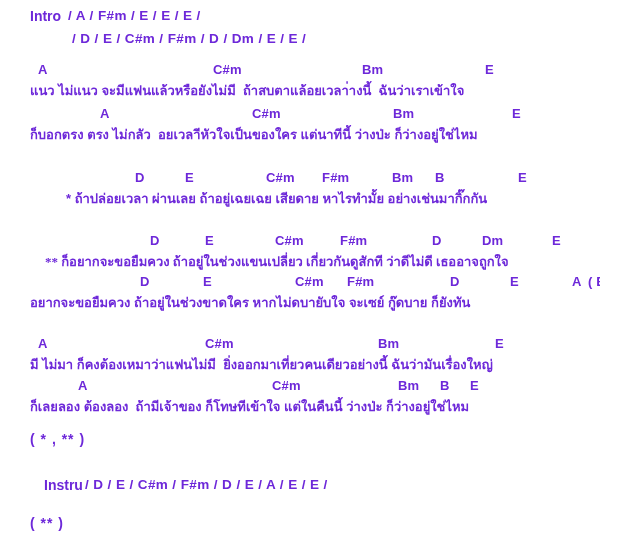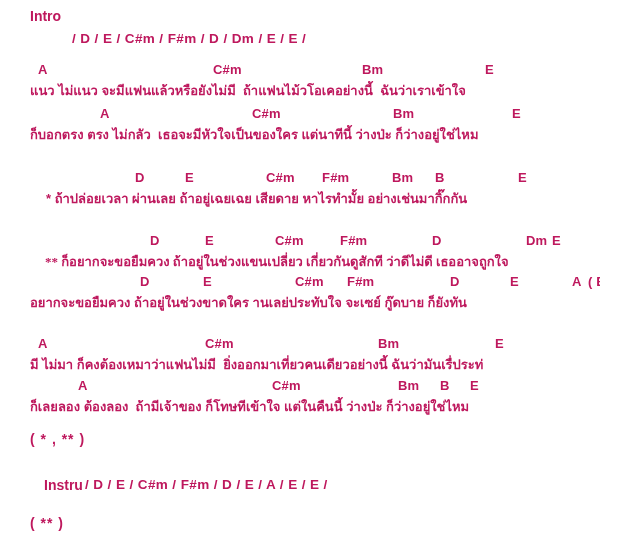--- a/index.html
+++ b/index.html
@@ -1,79 +1,80 @@
 <!DOCTYPE html>
 <html><head>
 <meta charset="utf-8">
 <style>
   html,body { margin:0; padding:0; background:#ffffff; }
   .sheet {
     position:relative;
     width:600px; height:550px;
     background:#ffffff;
-    color:#be185d;
+    color:#6d28d9;
     font-family:"Liberation Sans","DejaVu Sans",sans-serif;
     font-weight:bold;
     overflow:hidden;
   }
   .abs { position:absolute; white-space:pre; }
   .chord  { font-size:13px; letter-spacing:0.2px; }
   .lyric  { font-size:13px; }
   .label  { font-size:14px; }
   .chordrun { font-size:13.5px; letter-spacing:0.4px; }
   .note   { font-size:14px; letter-spacing:1px; }
 </style>
 </head>
 <body>
 
 <div class="sheet">
   <span class="abs label" style="left:30px; top:8px;">Intro</span>
+  <span class="abs chordrun" style="left:68px; top:8px;">/ A / F#m / E / E / E /</span>
   <span class="abs chordrun" style="left:72px; top:31px;">/ D / E / C#m / F#m / D / Dm / E / E /</span>
 
   <div>
       <span class="abs chord" style="left: 38px; top: 62px;">A</span>
       <span class="abs chord" style="left: 213px; top: 62px;">C#m</span>
       <span class="abs chord" style="left: 362px; top: 62px;">Bm</span>
       <span class="abs chord" style="left: 485px; top: 62px;">E</span>
-      <div class="abs lyric" style="left: 30px; top: 80px;">แนว ไม่แนว จะมีแฟนแล้วหรือยังไม่มี  ถ้าแฟนไม้วโอเคอย่างนี้  ฉันว่าเราเข้าใจ</div>
+      <div class="abs lyric" style="left: 30px; top: 80px;">แนว ไม่แนว จะมีแฟนแล้วหรือยังไม่มี  ถ้าสบตาแล้อยเวลา่างนี้  ฉันว่าเราเข้าใจ</div>
       <span class="abs chord" style="left: 100px; top: 106px;">A</span>
       <span class="abs chord" style="left: 252px; top: 106px;">C#m</span>
       <span class="abs chord" style="left: 393px; top: 106px;">Bm</span>
       <span class="abs chord" style="left: 512px; top: 106px;">E</span>
-      <div class="abs lyric" style="left: 30px; top: 124px;">ก็บอกตรง ตรง ไม่กลัว  เธอจะมีหัวใจเป็นของใคร แต่นาทีนี้ ว่างป่ะ ก็ว่างอยู่ใช่ไหม</div>
+      <div class="abs lyric" style="left: 30px; top: 124px;">ก็บอกตรง ตรง ไม่กลัว  อยเวลาีหัวใจเป็นของใคร แต่นาทีนี้ ว่างป่ะ ก็ว่างอยู่ใช่ไหม</div>
       <span class="abs chord" style="left: 135px; top: 170px;">D</span>
       <span class="abs chord" style="left: 185px; top: 170px;">E</span>
       <span class="abs chord" style="left: 266px; top: 170px;">C#m</span>
       <span class="abs chord" style="left: 322px; top: 170px;">F#m</span>
       <span class="abs chord" style="left: 392px; top: 170px;">Bm</span>
       <span class="abs chord" style="left: 435px; top: 170px;">B</span>
       <span class="abs chord" style="left: 518px; top: 170px;">E</span>
-      <div class="abs lyric" style="left: 46px; top: 188px;">* ถ้าปล่อยเวลา ผ่านเลย ถ้าอยู่เฉยเฉย เสียดาย หาไรทำมั้ย อย่างเช่นมากิ๊กกัน</div>
+      <div class="abs lyric" style="left: 66px; top: 188px;">* ถ้าปล่อยเวลา ผ่านเลย ถ้าอยู่เฉยเฉย เสียดาย หาไรทำมั้ย อย่างเช่นมากิ๊กกัน</div>
       <span class="abs chord" style="left: 150px; top: 233px;">D</span>
       <span class="abs chord" style="left: 205px; top: 233px;">E</span>
       <span class="abs chord" style="left: 275px; top: 233px;">C#m</span>
       <span class="abs chord" style="left: 340px; top: 233px;">F#m</span>
       <span class="abs chord" style="left: 432px; top: 233px;">D</span>
-      <span class="abs chord" style="left: 482px; top: 233px; margin-left: 44px;">Dm</span>
+      <span class="abs chord" style="left: 482px; top: 233px;">Dm</span>
       <span class="abs chord" style="left: 552px; top: 233px;">E</span>
       <div class="abs lyric" style="left: 45px; top: 251px; font-family: Liberation Serif, serif;">** ก็อยากจะขอยืมควง ถ้าอยู่ในช่วงแขนเปลี่ยว เกี่ยวกันดูสักที ว่าดีไม่ดี เธออาจถูกใจ</div>
       <span class="abs chord" style="left: 140px; top: 274px;">D</span>
       <span class="abs chord" style="left: 203px; top: 274px;">E</span>
       <span class="abs chord" style="left: 295px; top: 274px;">C#m</span>
       <span class="abs chord" style="left: 347px; top: 274px;">F#m</span>
       <span class="abs chord" style="left: 450px; top: 274px;">D</span>
       <span class="abs chord" style="left: 510px; top: 274px;">E</span>
       <span class="abs chord" style="left: 572px; top: 274px;">A</span>
       <span class="abs chord" style="left: 588px; top: 274px;">( E )</span>
-      <div class="abs lyric" style="left: 30px; top: 292px;">อยากจะขอยืมควง ถ้าอยู่ในช่วงขาดใคร านเลย่ประทับใจ จะเซย์ กู๊ดบาย ก็ยังทัน</div>
+      <div class="abs lyric" style="left: 30px; top: 292px;">อยากจะขอยืมควง ถ้าอยู่ในช่วงขาดใคร หากไม่ดบายับใจ จะเซย์ กู๊ดบาย ก็ยังทัน</div>
       <span class="abs chord" style="left: 38px; top: 336px;">A</span>
       <span class="abs chord" style="left: 205px; top: 336px;">C#m</span>
       <span class="abs chord" style="left: 378px; top: 336px;">Bm</span>
       <span class="abs chord" style="left: 495px; top: 336px;">E</span>
-      <div class="abs lyric" style="left: 30px; top: 354px;">มี ไม่มา ก็คงต้องเหมาว่าแฟนไม่มี  ยิ่งออกมาเที่ยวคนเดียวอย่างนี้ ฉันว่ามันเรื่ประท่</div>
+      <div class="abs lyric" style="left: 30px; top: 354px;">มี ไม่มา ก็คงต้องเหมาว่าแฟนไม่มี  ยิ่งออกมาเที่ยวคนเดียวอย่างนี้ ฉันว่ามันเรื่องใหญ่</div>
       <span class="abs chord" style="left: 78px; top: 378px;">A</span>
       <span class="abs chord" style="left: 272px; top: 378px;">C#m</span>
       <span class="abs chord" style="left: 398px; top: 378px;">Bm</span>
       <span class="abs chord" style="left: 440px; top: 378px;">B</span>
       <span class="abs chord" style="left: 470px; top: 378px;">E</span>
       <div class="abs lyric" style="left: 30px; top: 396px;">ก็เลยลอง ต้องลอง  ถ้ามีเจ้าของ ก็โทษทีเข้าใจ แต่ในคืนนี้ ว่างป่ะ ก็ว่างอยู่ใช่ไหม</div>
     </div>
 
   <span class="abs note" style="left:30px; top:431px;">( * , ** )</span>
 

